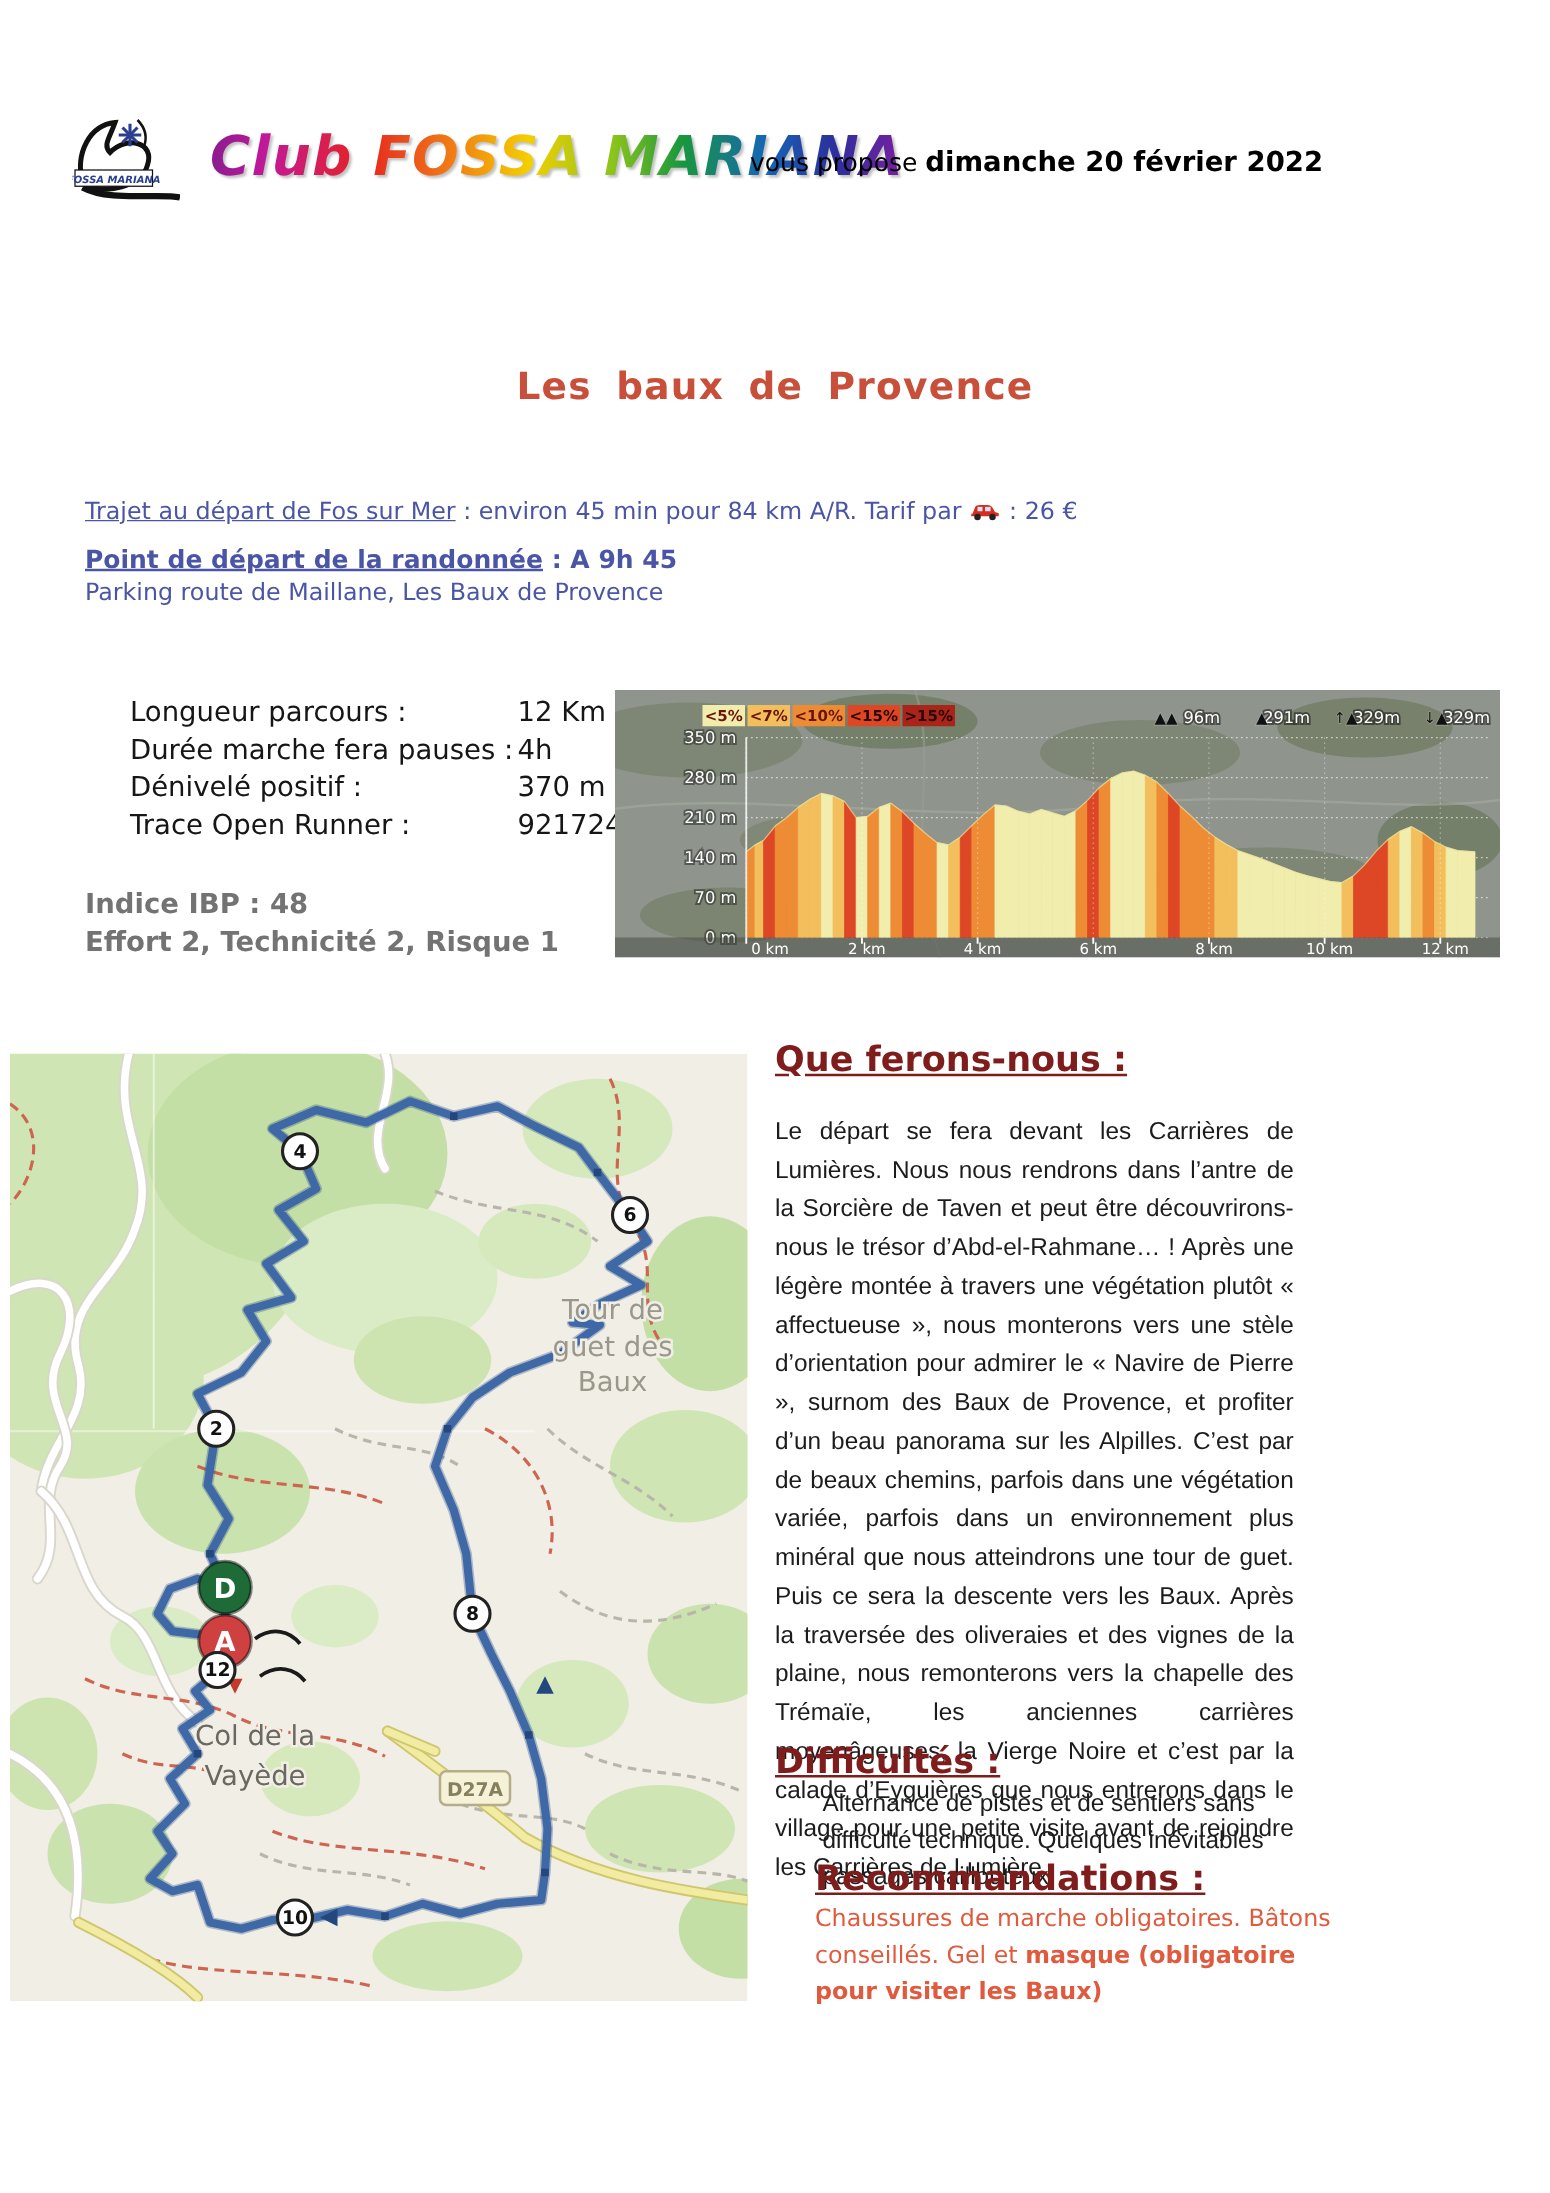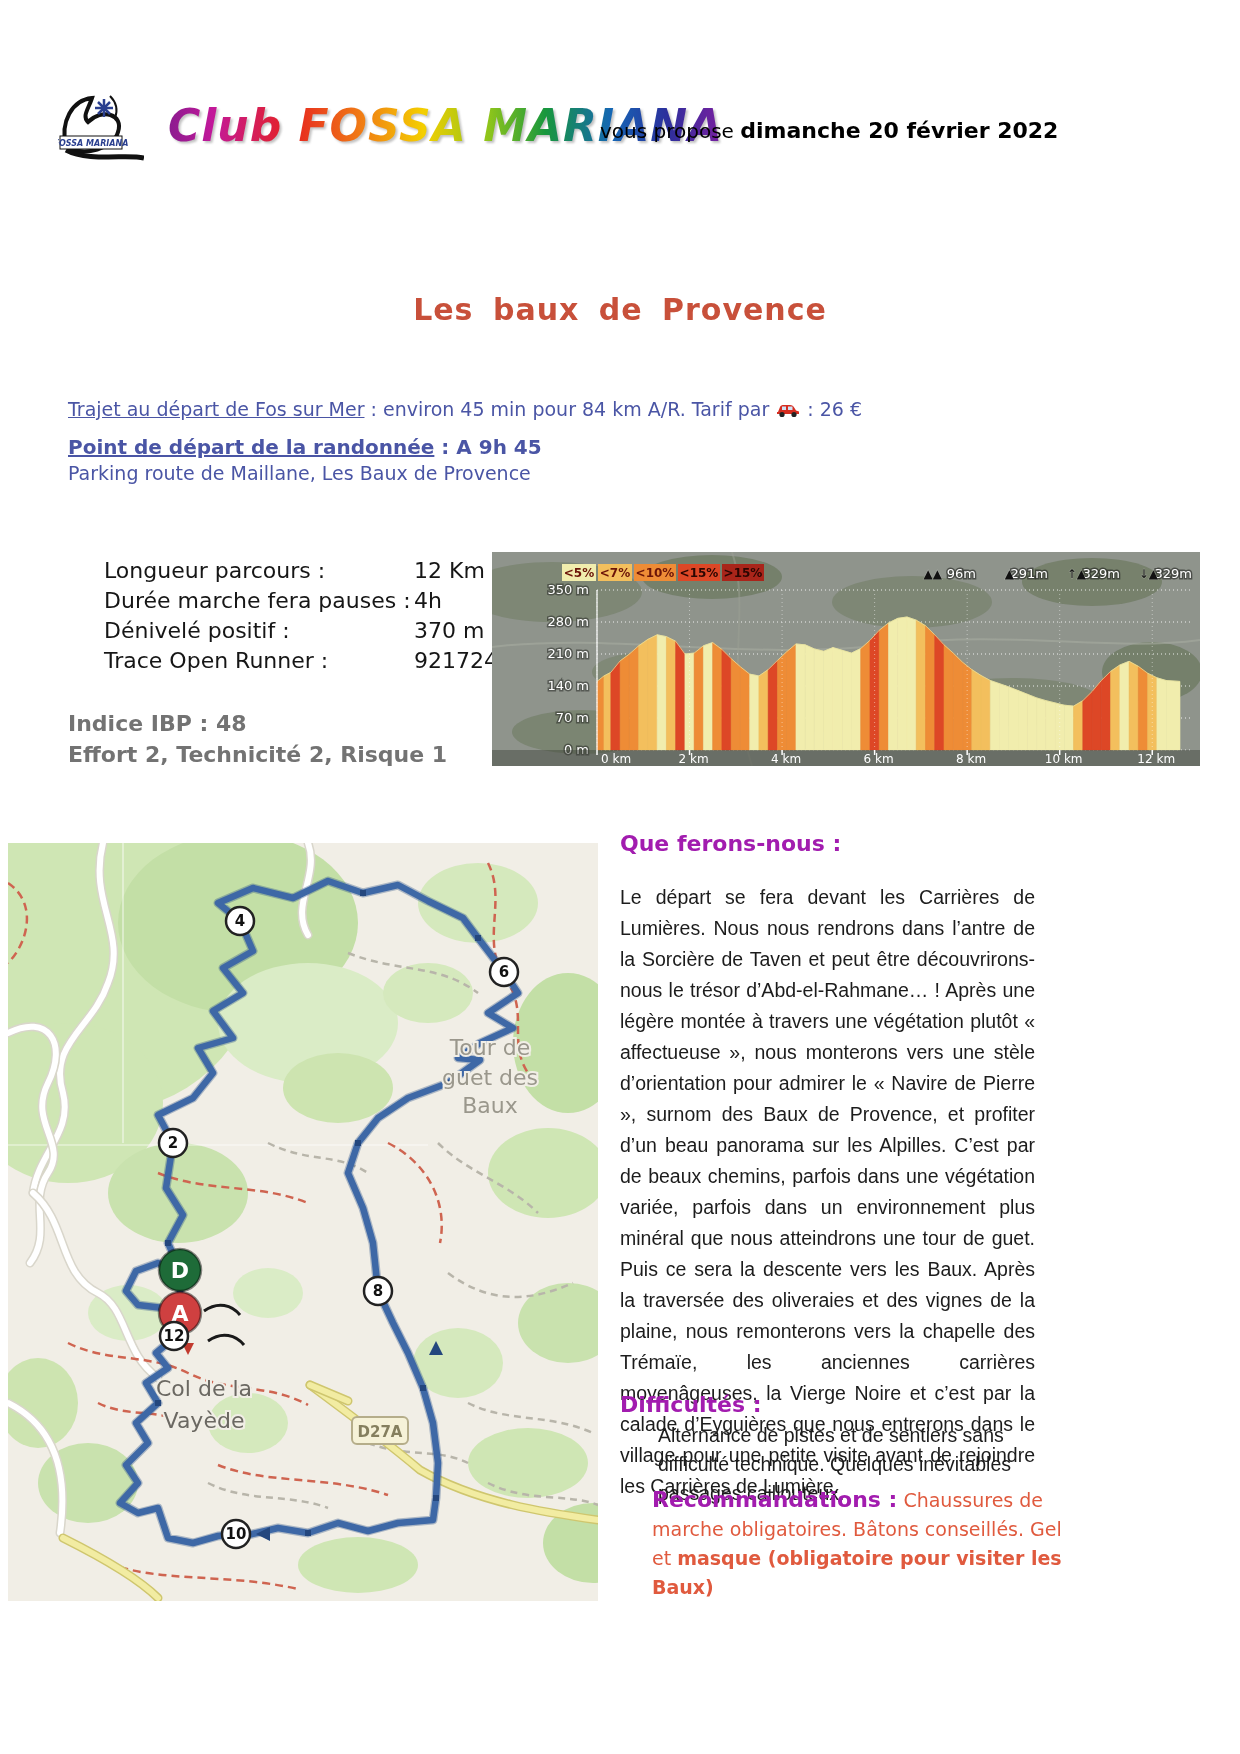--- a/index.html
+++ b/index.html
@@ -25,21 +25,21 @@
   .trip-line{font-size:19px;white-space:nowrap;}
   .start-block{font-size:19px;line-height:26px;}
   .start-block .head{font-weight:bold;font-size:20px;}
 
   .stats{font-size:22px;color:#161616;line-height:30px;}
   .stats .row{display:flex;}
   .stats .lbl{min-width:310px;}
   .ibp{color:#737373;font-weight:bold;font-size:22px;line-height:31px;}
 
   
-  .col-head{font-size:22px;font-weight:bold;color:#a21caf;}
+  .col-head{font-size:28px;font-weight:bold;color:#7f1d1d;text-decoration:underline;}
   .para{font-family:"Liberation Sans",sans-serif;font-size:19.5px;line-height:31px;
         color:#1c1c1c;text-align:justify;}
   .reco-orange{color:#e05a3e;font-size:19px;line-height:29px;}
   .diff-body{font-family:"Liberation Sans",sans-serif;font-size:19.5px;line-height:29px;color:#1c1c1c;margin-left:38px;}
 
   svg text{font-family:"DejaVu Sans",sans-serif;}
   .halo{paint-order:stroke;stroke:#f1eee6;stroke-width:4px;}
 </style>
 </head>
 <body>

